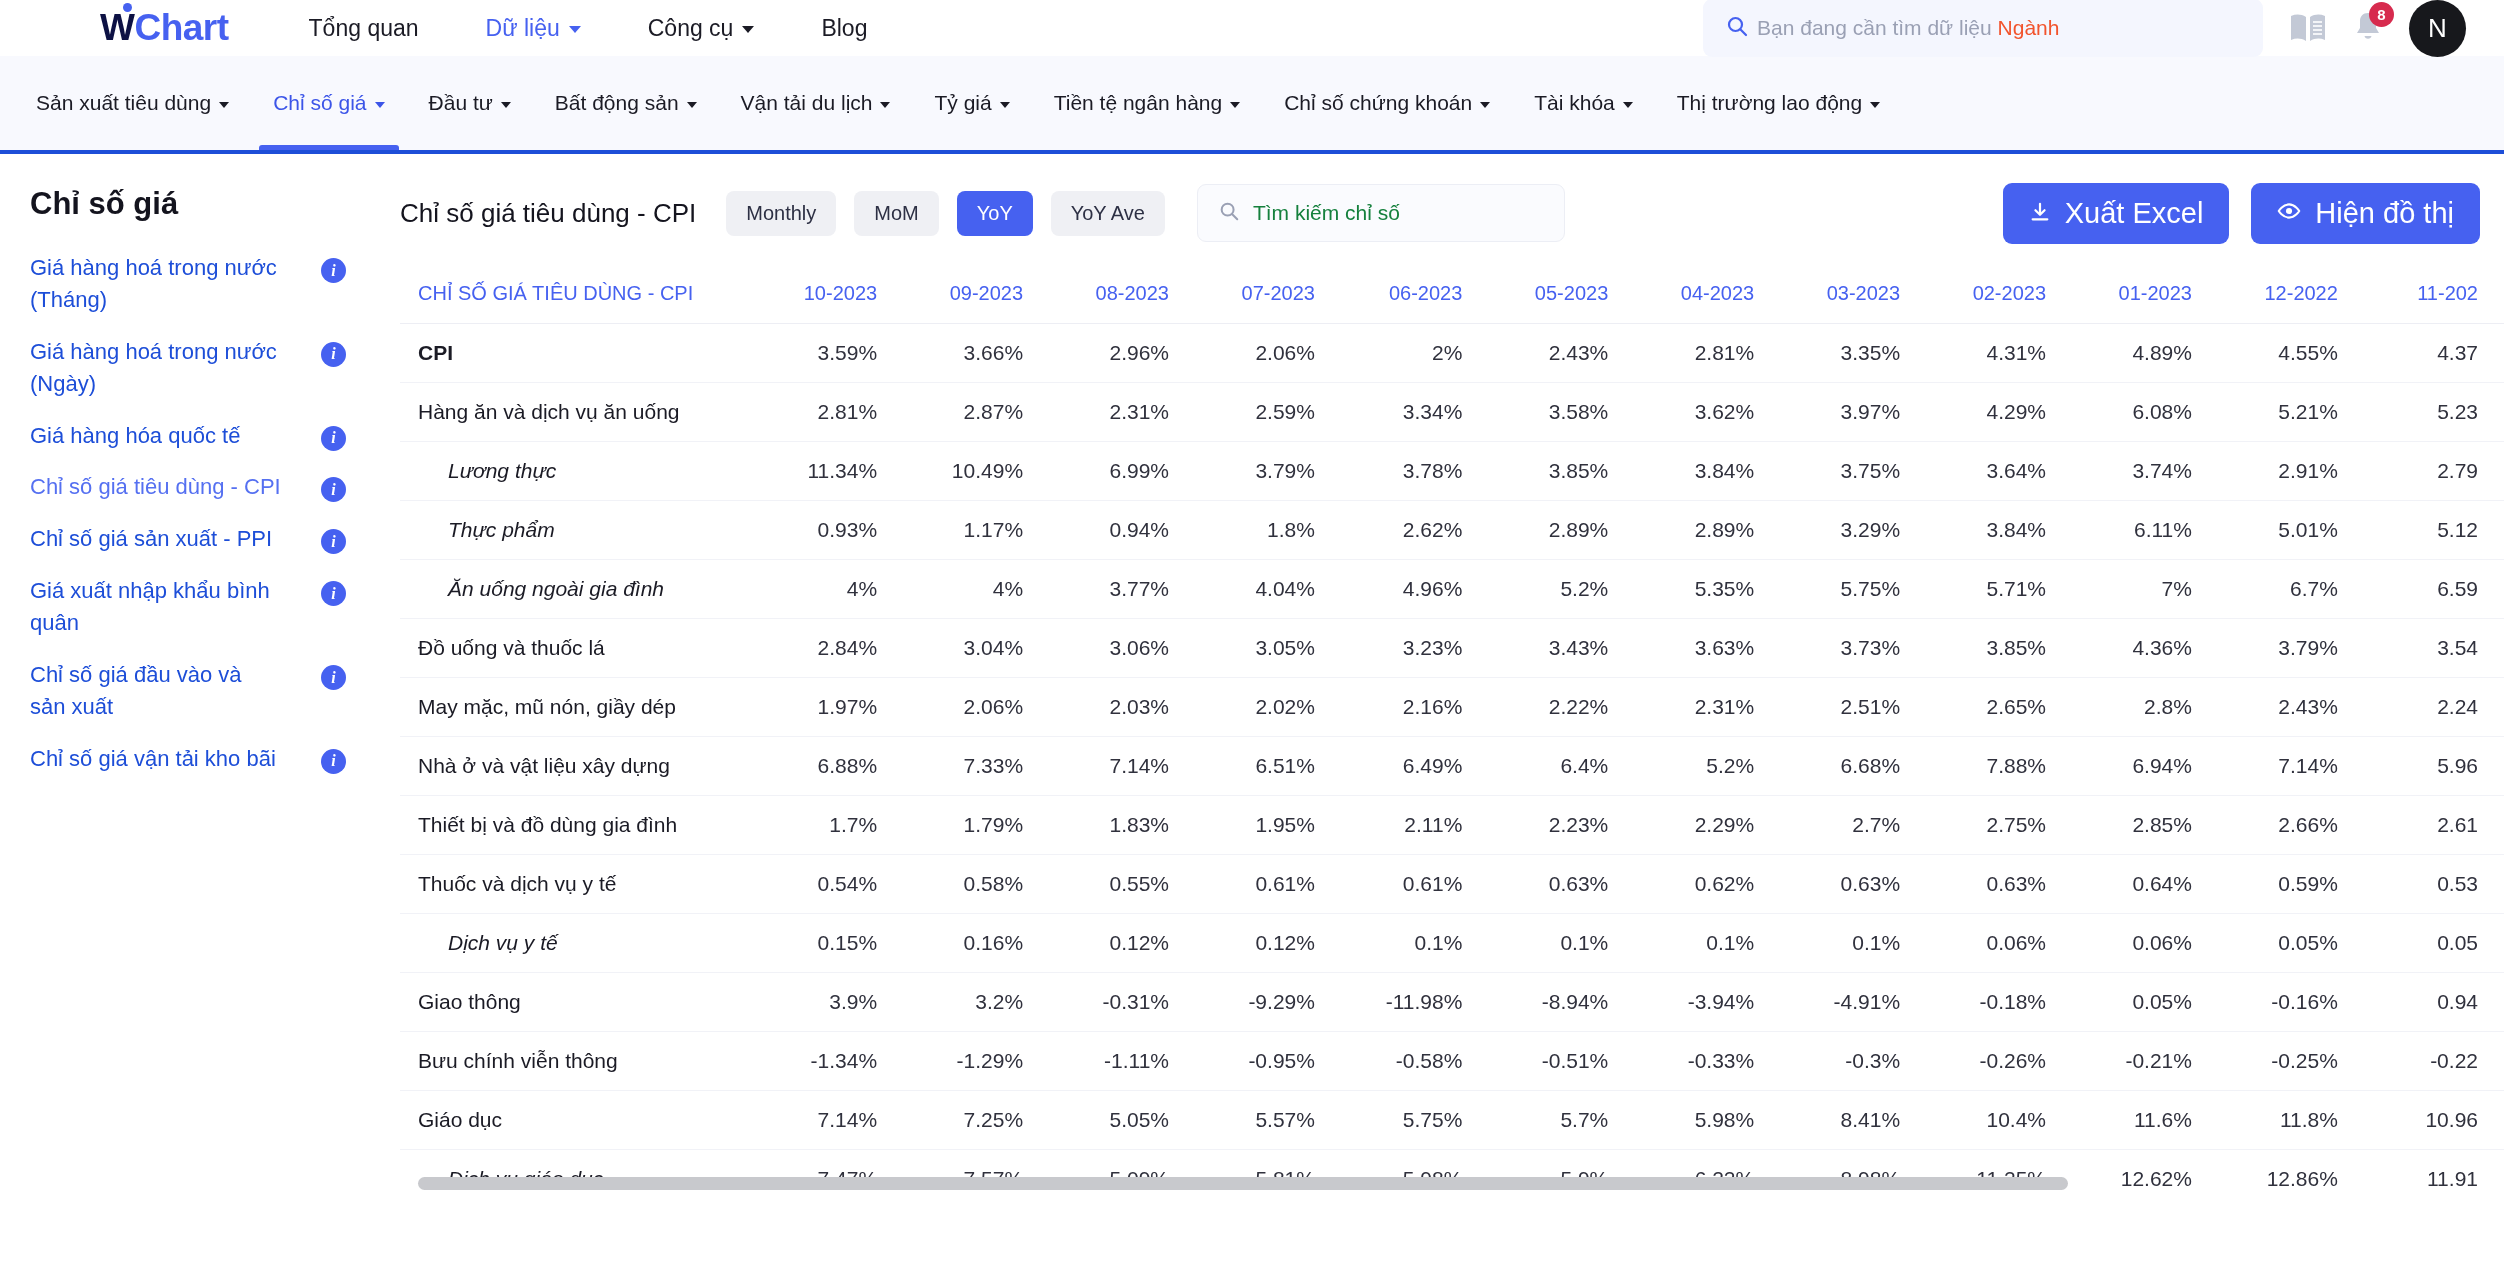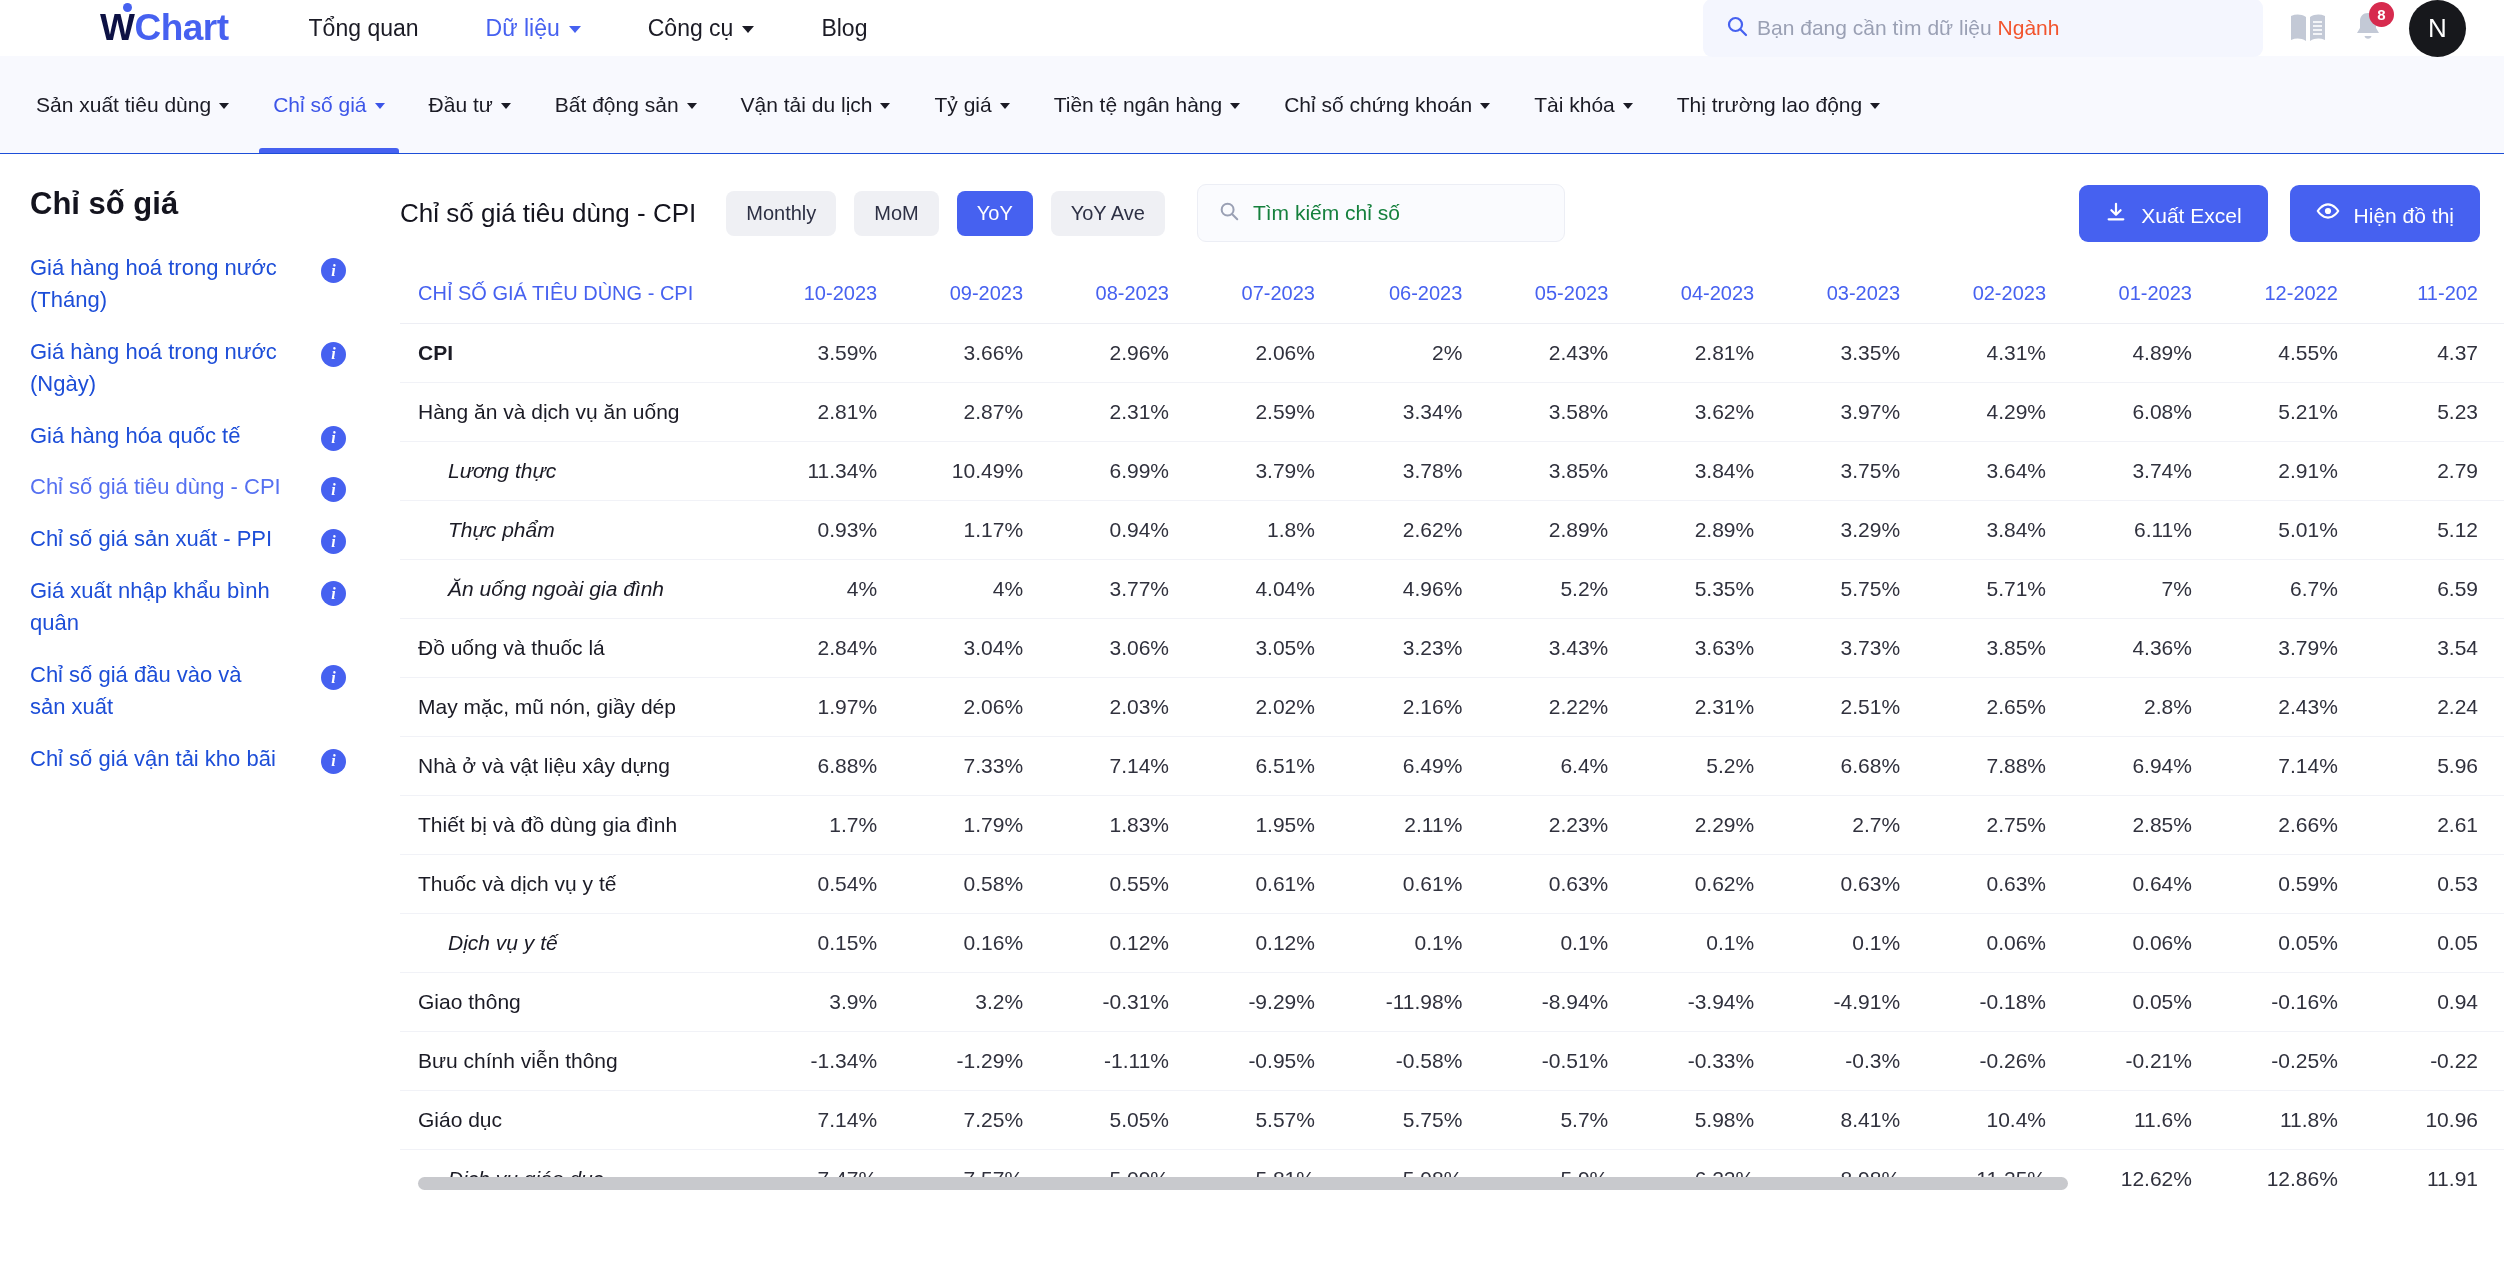--- a/index.html
+++ b/index.html
@@ -73,21 +73,21 @@
     width: 57px; height: 57px; border-radius: 50%;
     background: #17181c; color: #fff;
     display: flex; align-items: center; justify-content: center;
     font-size: 26px; cursor: pointer;
   }
 
   
   .sub-nav {
     height: 98px;
     background: #f8f9fe;
-    border-bottom: 1px solid #1d4ed8;
+    border-bottom: 4px solid #1d4ed8;
     display: flex; align-items: center;
     padding: 0 14px;
     gap: 0px;
   }
   .sub-nav-item {
     font-size: 21px; color: #1b1b25;
     display: flex; align-items: center; gap: 8px;
     padding: 0 22px; height: 100%;
     cursor: pointer; white-space: nowrap;
     position: relative;
@@ -152,22 +152,22 @@
     width: 368px; height: 58px; background: #fafbfe;
     border: 1px solid #eceef5; border-radius: 9px;
     display: flex; align-items: center; gap: 13px; padding: 0 20px;
     margin-left: 14px;
   }
   .tbl-search span { font-size: 21px; color: #15803d; }
   .tool-right { margin-left: auto; display: flex; gap: 22px; }
   .btn {
     background: #4661f0; color: #fff;
     border: none; border-radius: 9px;
-    font-size: 21px; font-family: inherit;
-    padding: 14px 26px; display: flex; align-items: flex-end; gap: 14px;
+    font-size: 29px; font-family: inherit;
+    padding: 14px 26px; display: flex; align-items: center; gap: 14px;
     cursor: pointer; white-space: nowrap;
   }
 
   
   .table-area {
     margin: 14px 0 0 18px;
     width: calc(100% - 18px);
     overflow: hidden;
     position: relative;
     height: 930px;

